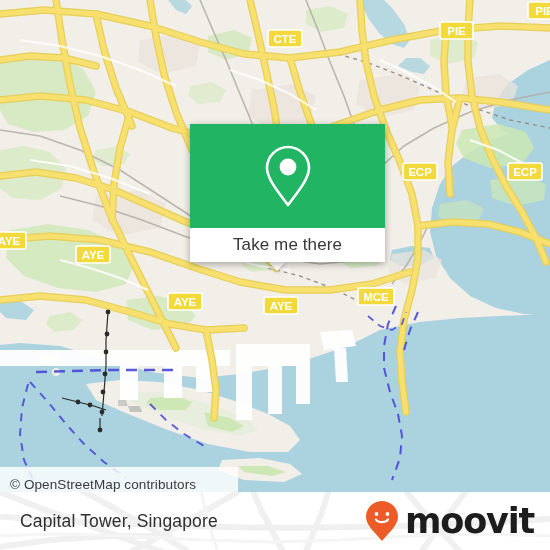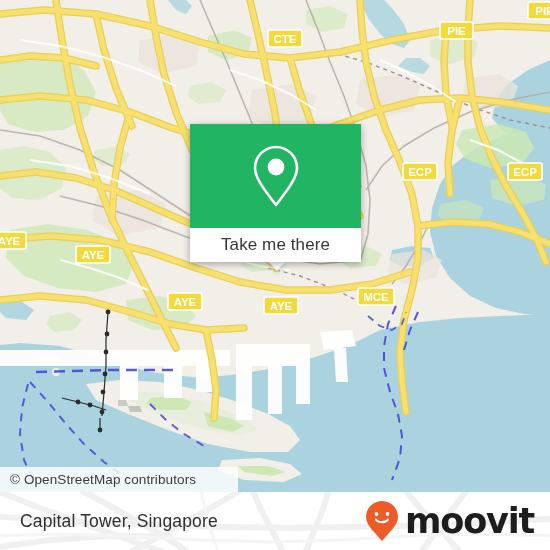--- a/index.html
+++ b/index.html
@@ -30,38 +30,38 @@
 
   
   #attribution {
     position: absolute;
     left: 0;
     top: 467px;
     height: 25px;
     width: 238px;
     background: rgba(255,255,255,0.82);
     display: flex;
-    align-items: center;
+    align-items: flex-end;
     padding-left: 10px;
     box-sizing: border-box;
     z-index: 40;
   }
   #attribution span {
     font-size: 13.5px;
     color: #3b3b3b;
     font-family: "Liberation Sans", sans-serif;
     letter-spacing: 0.1px;
   }
 
   
   #callout {
     position: absolute;
     left: 190px;
     top: 124px;
-    width: 171px;
+    width: 195px;
     z-index: 50;
     box-shadow: 0 2px 7px rgba(0,0,0,0.33);
     background: #ffffff;
   }
   #callout-top {
     height: 104px;
     background: #21b462;
     display: flex;
     align-items: center;
     justify-content: center;

